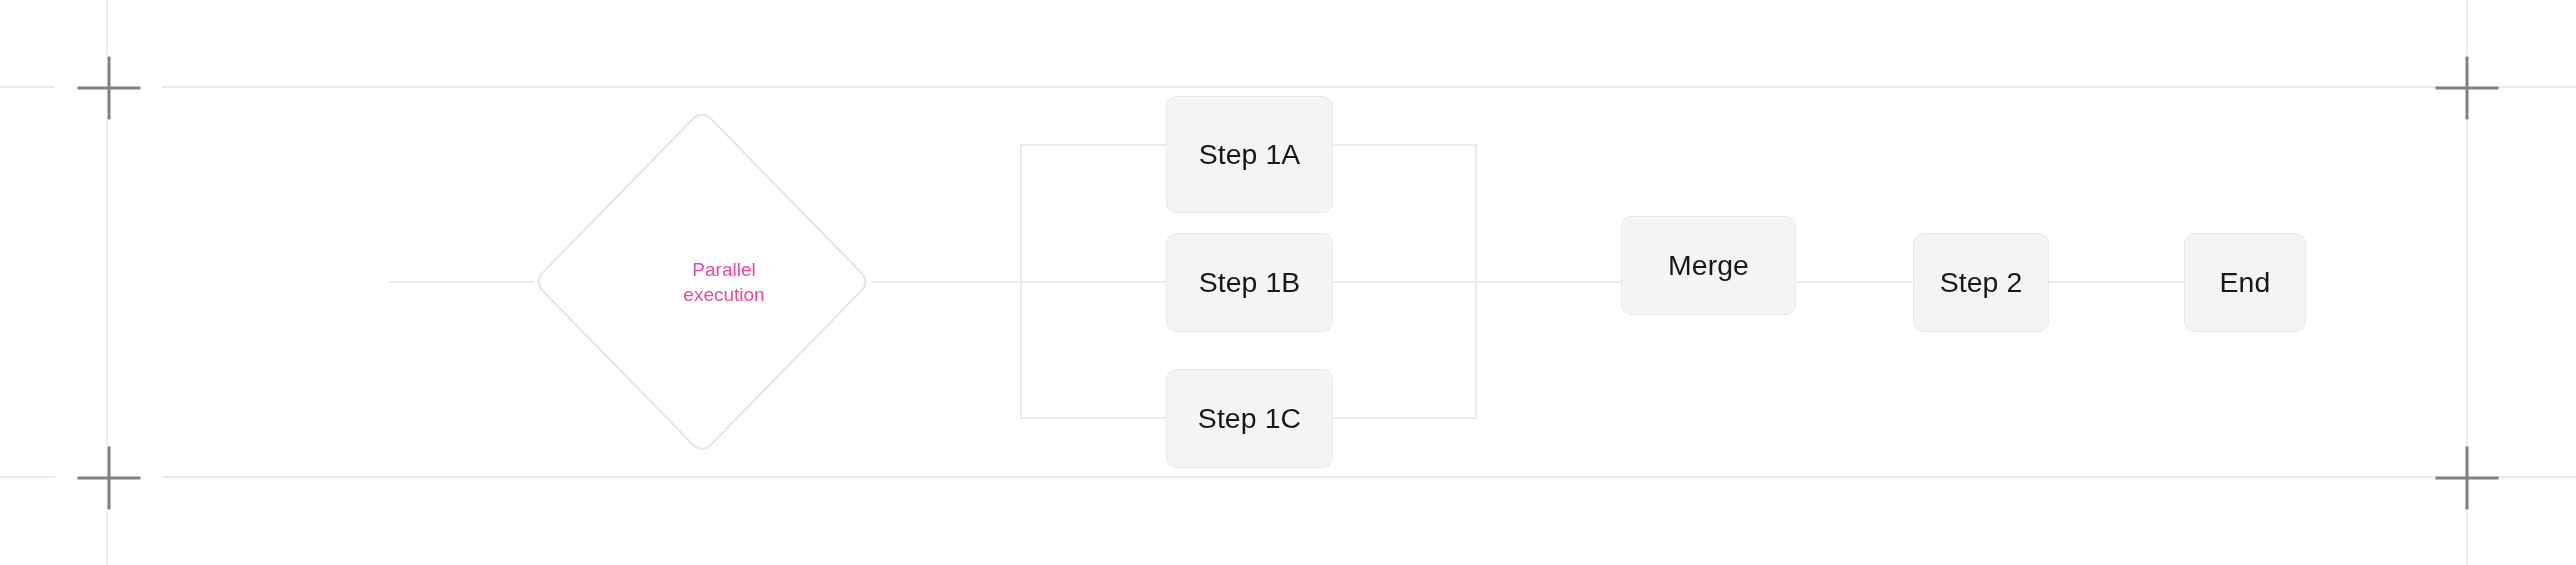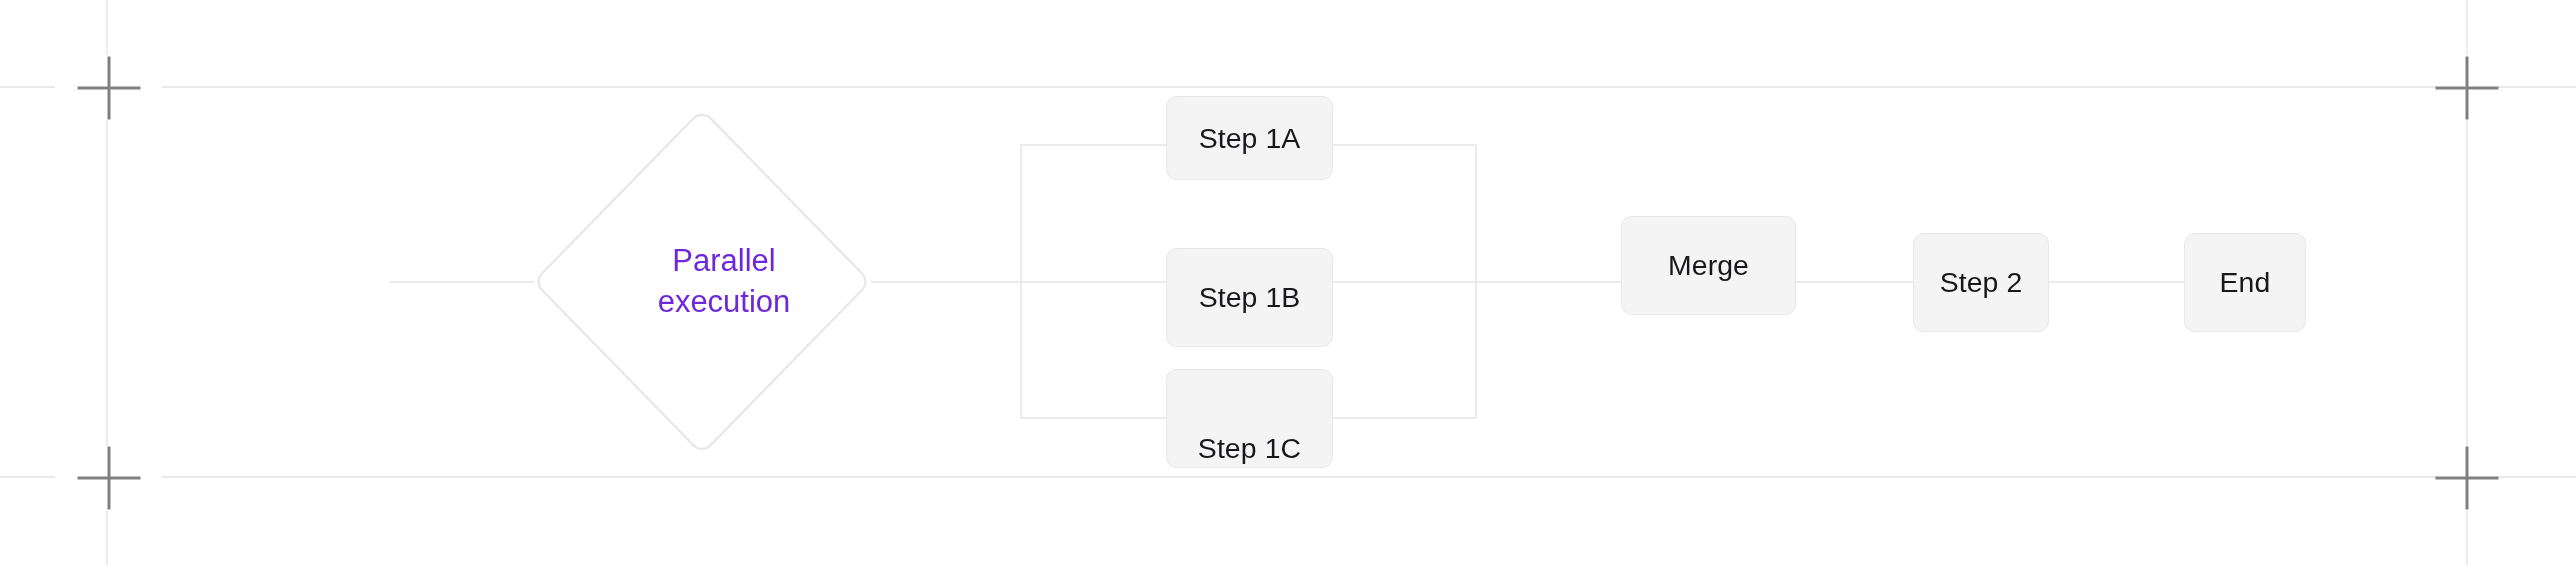--- a/index.html
+++ b/index.html
@@ -98,22 +98,22 @@
     align-items: center;
     justify-content: center;
   }
   .decision .diamond-shape {
     position: absolute;
     inset: 0;
   }
   .decision .decision-label {
     position: relative;
     z-index: 2;
-    color: #6d28d9;
-    font-size: 31px;
+    color: #ec4899;
+    font-size: 19px;
     line-height: 1.32;
     text-align: center;
     max-width: 60%;
     pointer-events: none;
     margin-left: 44px;
   }
 </style>
 </head>
 <body>
 
@@ -173,29 +173,29 @@
                A 16 16 0 0 1 13 219
                L 214 13
                A 16 16 0 0 1 226 8 Z" fill="#ffffff" stroke="#e7e7e9" stroke-width="3"></path>
     </svg>
     <div class="decision-label">
       <span>Parallel</span><br>
       <span>execution</span>
     </div>
   </div>
 
-  <div class="node" style="left:1166px; top:96px; width:167px; height:84px;">
+  <div class="node" style="left:1166px; top:96px; width:167px; height:117px;">
     <span>Step 1A</span>
   </div>
 
-  <div class="node" style="left:1166px; top:233px; width:167px; height:99px;margin-top:15px;">
+  <div class="node" style="left:1166px; top:233px; width:167px; height:99px;">
     <span>Step 1B</span>
   </div>
 
-  <div class="node" style="left:1166px; top:369px; width:167px; height:99px;align-items:flex-end;">
+  <div class="node" style="left:1166px; top:369px; width:167px; height:99px;">
     <span>Step 1C</span>
   </div>
 
   <div class="node" style="left:1621px; top:216px; width:175px; height:99px;text-align:center;">
     <span>Merge</span>
   </div>
 
   <div class="node" style="left:1913px; top:233px; width:136px; height:99px;">
     <span>Step 2</span>
   </div>

